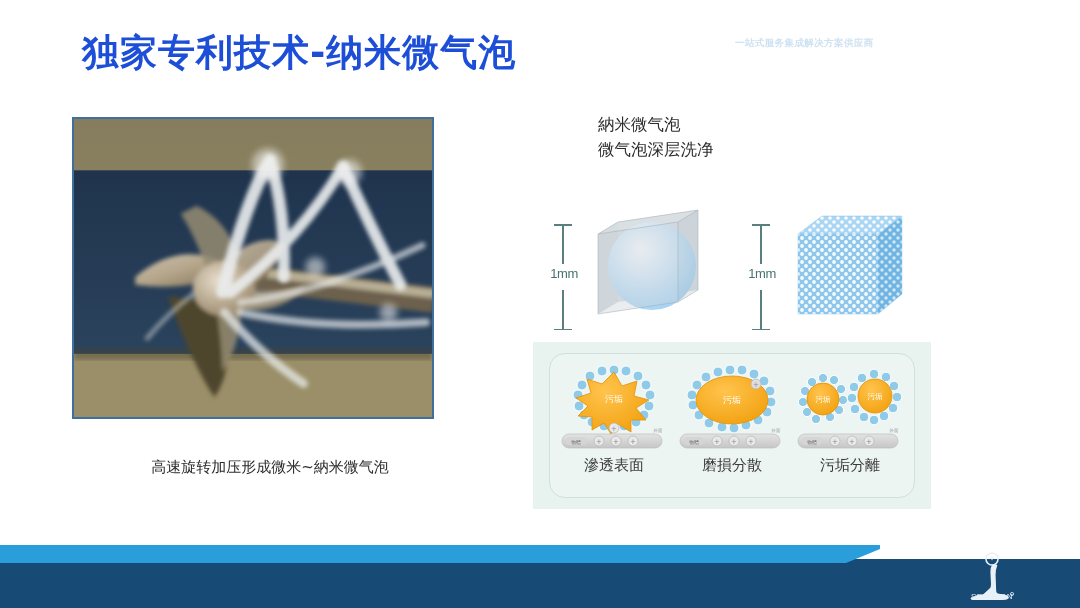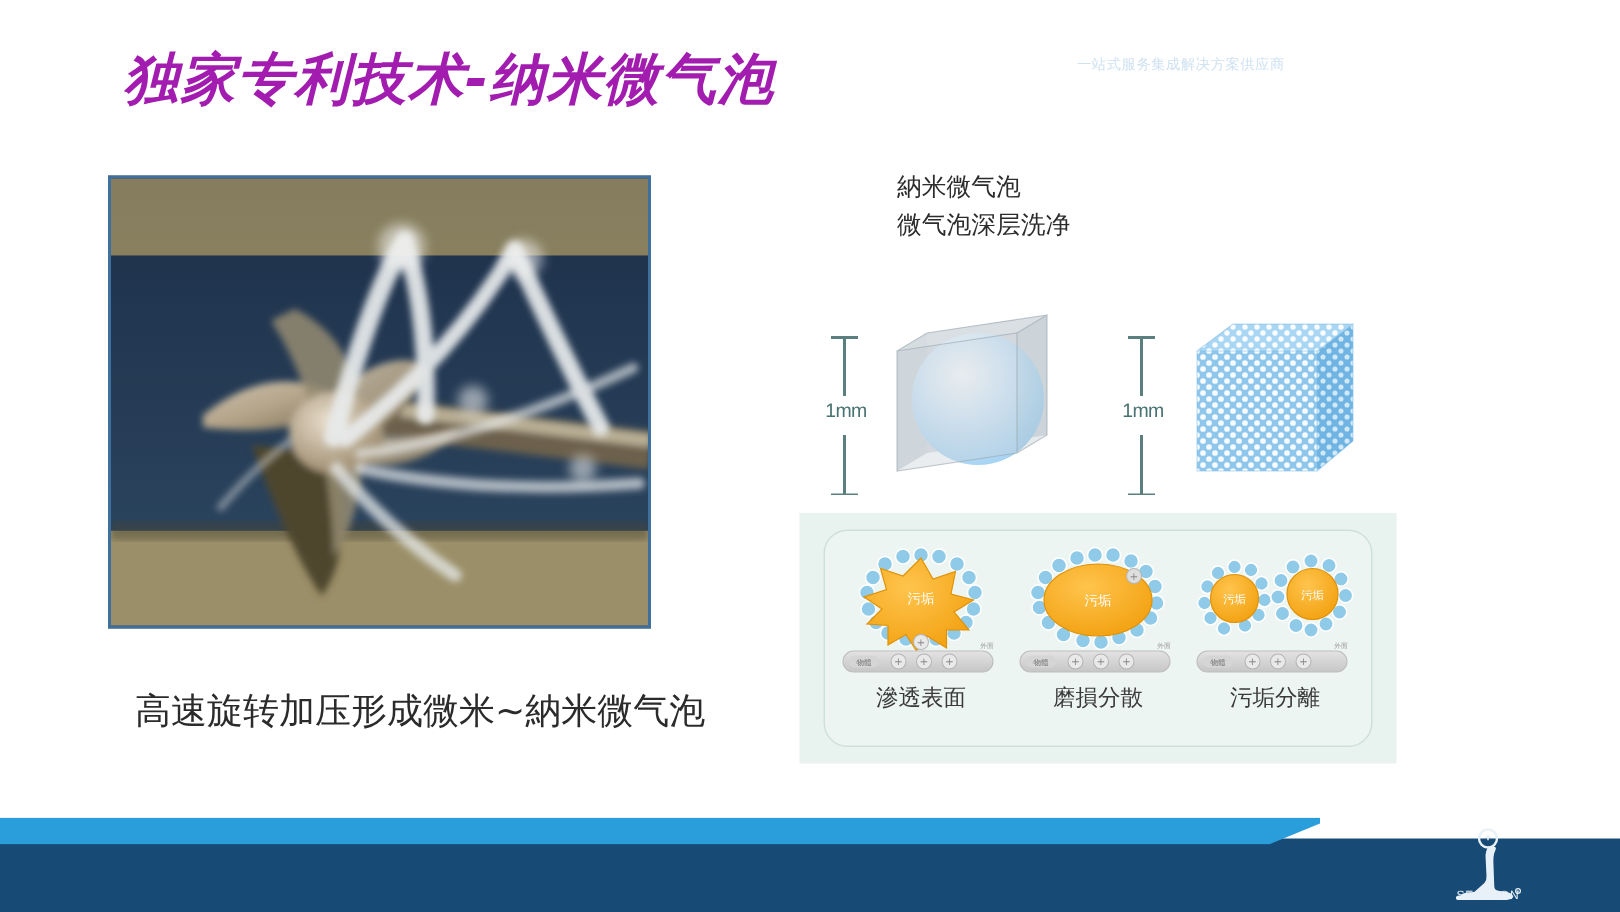--- a/index.html
+++ b/index.html
@@ -20,23 +20,22 @@
 
   
   #title {
     position: absolute;
     left: 82px;
     top: 28px;
     font-family: "DejaVu Sans", "Liberation Sans", sans-serif;
     font-size: 37px;
     font-weight: bold;
     letter-spacing: 1px;
-    color: #a21caf;
+    color: #1d4ed8;
     white-space: nowrap;
-    font-style: italic;
   }
 
   
   #photo-frame {
     position: absolute;
     left: 72px;
     top: 117px;
     width: 362px;
     height: 302px;
     border: 2px solid #3f6f9c;
@@ -50,21 +49,21 @@
     width: 100%;
     height: 100%;
   }
   #photo-caption {
     position: absolute;
     left: 90px;
     top: 458px;
     width: 360px;
     text-align: center;
     font-family: "DejaVu Sans", "Liberation Sans", sans-serif;
-    font-size: 24px;
+    font-size: 15px;
     color: #2b2b2b;
     white-space: nowrap;
   }
 
   
   #bullets {
     position: absolute;
     left: 598px;
     top: 112px;
     font-family: "DejaVu Serif", "Liberation Serif", serif;
@@ -212,25 +211,25 @@
     position: absolute;
     left: 0;
     top: 0;
     width: 880px;
     height: 18px;
     background: #2a9ddb;
     clip-path: polygon(0 0, 880px 0, 880px 4px, 846px 18px, 0 18px);
   }
   #footer-tagline {
     position: absolute;
-    left: 718px;
+    left: 735px;
     top: 37px;
     font-family: "DejaVu Sans", "Liberation Sans", sans-serif;
     font-size: 9.5px;
-    font-weight: normal;
+    font-weight: bold;
     color: #cfe2f2;
     letter-spacing: 0.4px;
     white-space: nowrap;
   }
   #logo {
     position: absolute;
     left: 957px;
     top: 552px;
     width: 70px;
     height: 52px;

